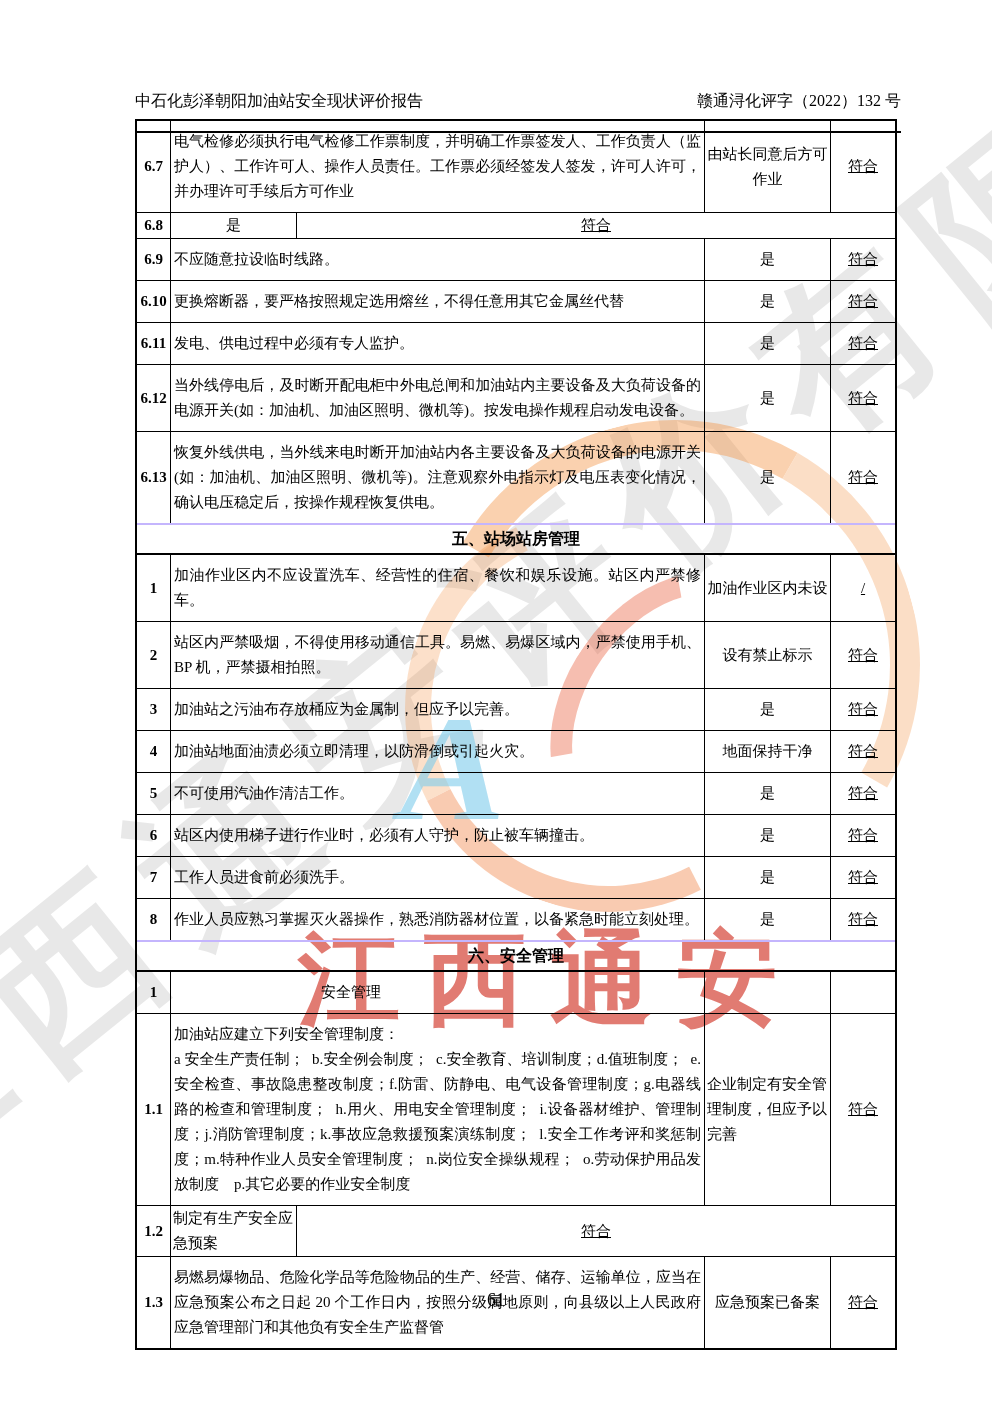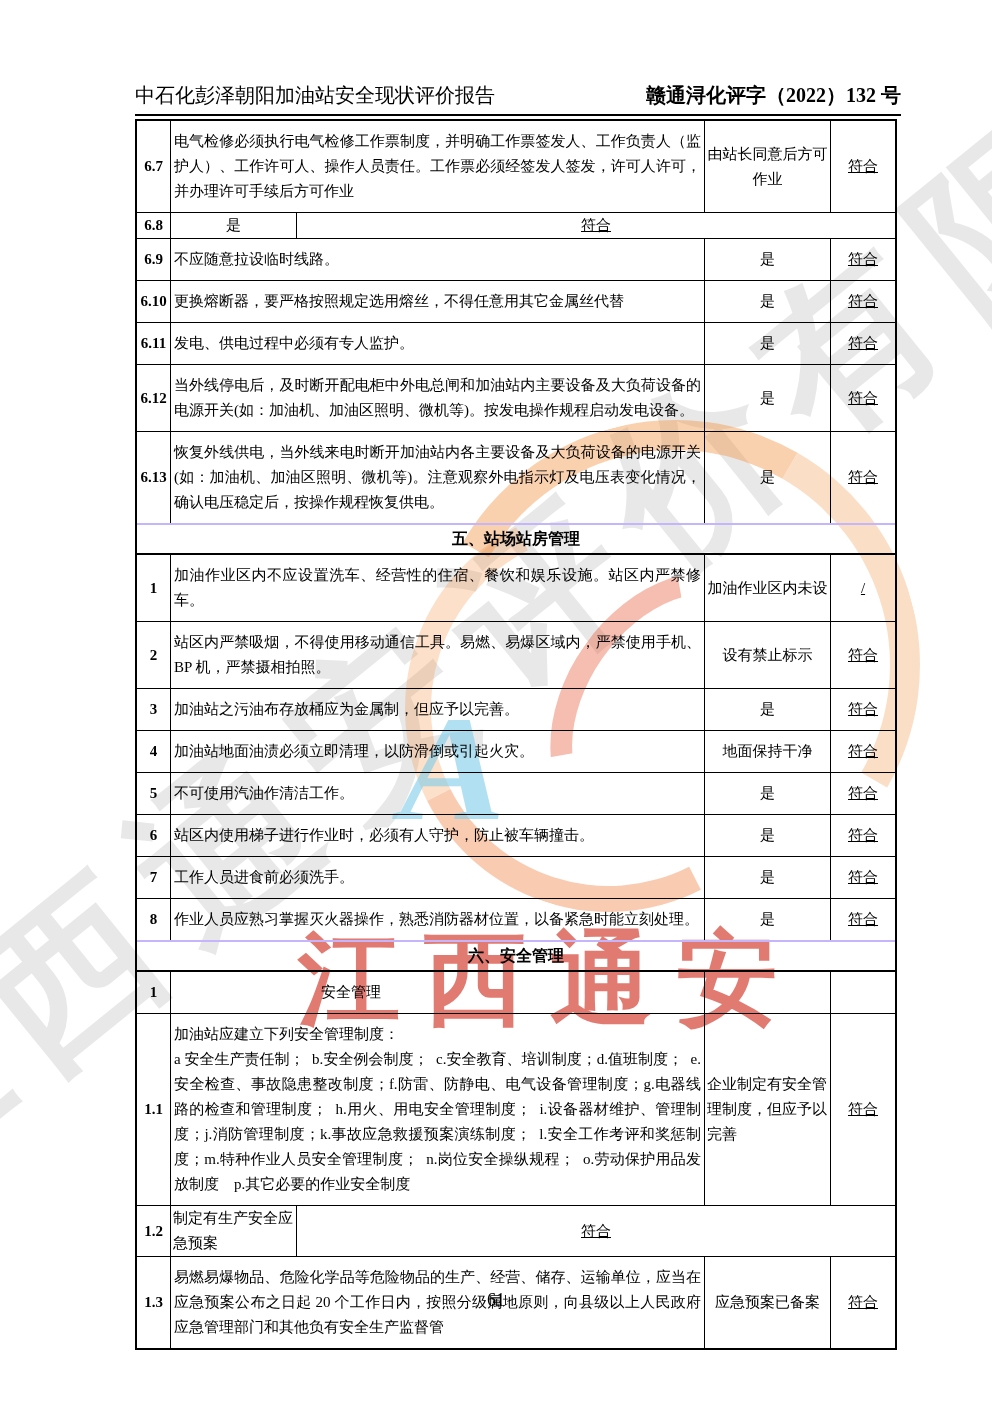--- a/index.html
+++ b/index.html
@@ -40,23 +40,23 @@
   }
   .wm-blue{
     position:absolute;left:398px;top:682px;
     font-size:150px;font-weight:bold;color:rgba(125,203,235,0.60);
     transform:skewX(-8deg);
   }
   
   .pageheader{
     position:absolute;left:135px;top:82px;width:766px;z-index:2;
     display:flex;justify-content:space-between;align-items:flex-end;
-    border-bottom:2px solid #000;padding-bottom:5px;font-size:20px;
-  }
-  .pageheader .right{font-weight:bold;}
+    border-bottom:2px solid #000;padding-bottom:19px;font-size:16px;
+  }
+  .pageheader .right{font-weight:normal;margin-top:9px;}
   
   .htable{
     position:absolute;left:135px;top:119px;width:762px;z-index:1;
     border:2px solid #000;box-sizing:border-box;background:transparent;
   }
   .trow{display:flex;align-items:stretch;border-top:1px solid #000;font-size:15px;line-height:25px;}
   .trow.first{border-top:none;}
   .sec{
     border-top:2px solid #c4b5fd;display:block;text-align:center;
     font-weight:bold;font-size:16px;line-height:28px;

